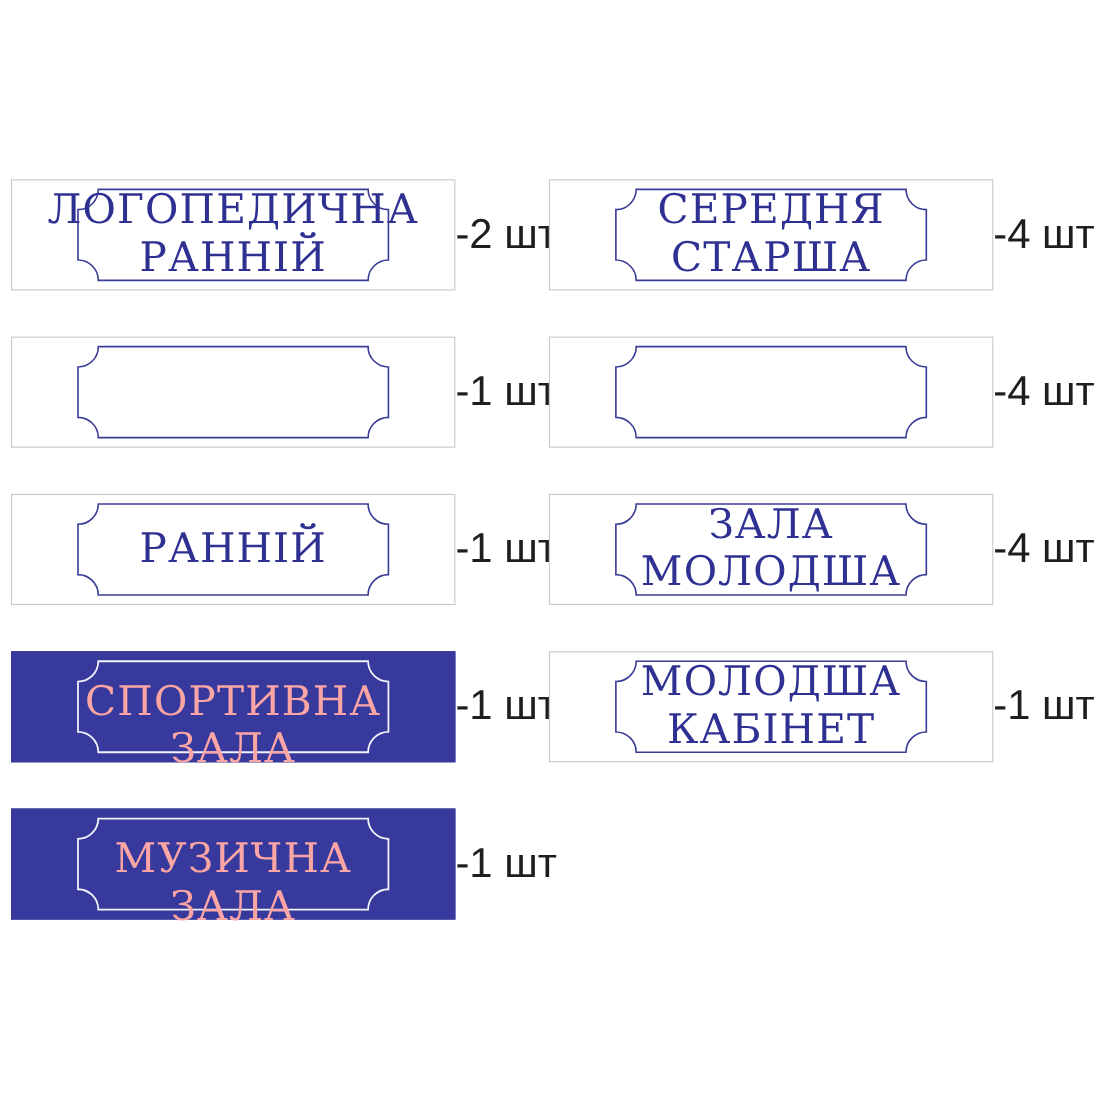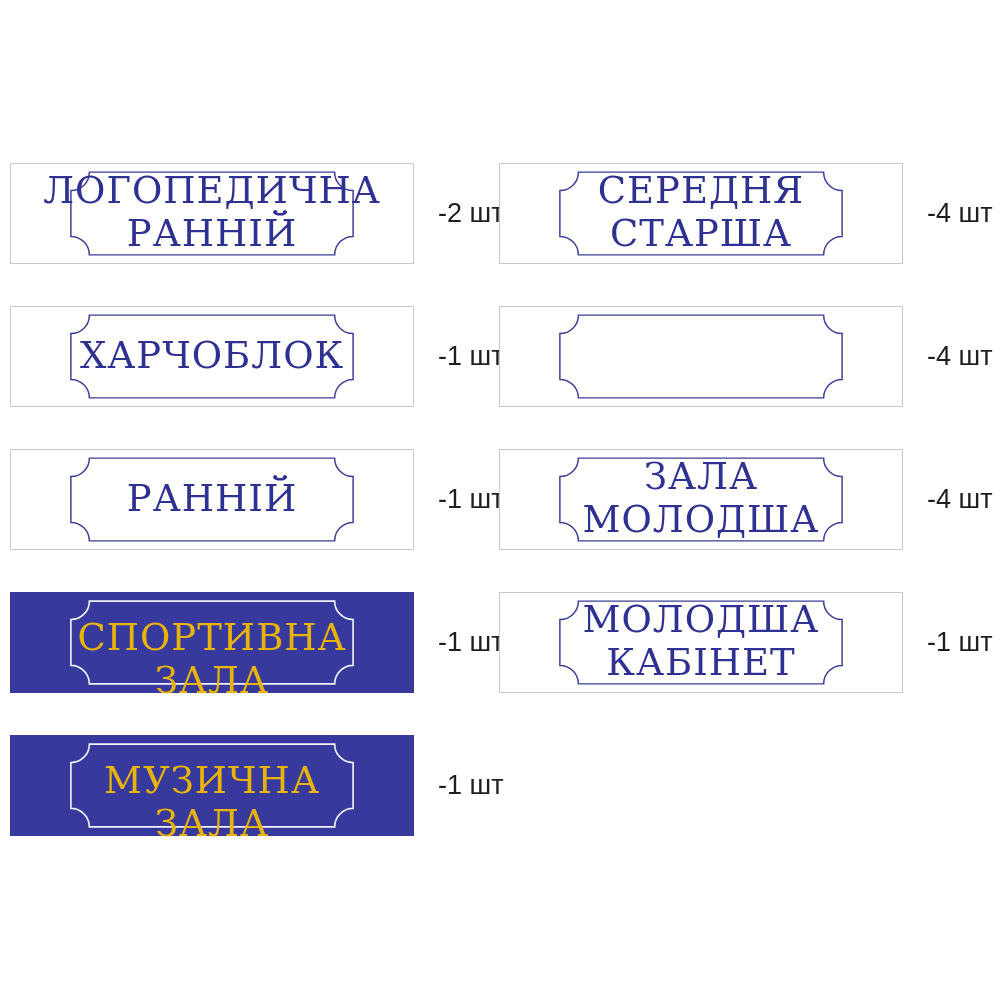--- a/index.html
+++ b/index.html
@@ -63,27 +63,27 @@
     position: relative;
     text-align: center;
     font-family: "DejaVu Serif", "Liberation Serif", serif;
     font-size: 37px;
     line-height: 1.16;
     letter-spacing: 1px;
     color: #2e3192;
     padding: 0 22px;
   }
   .plaque--blue .plaque-text {
-    color: #eab308;
+    color: #fca5a5;
     margin-top: 35px;
   }
   .qty {
-    margin-left: 24px;
+    margin-left: 0;
     font-family: "Liberation Sans", "DejaVu Sans", sans-serif;
-    font-size: 27px;
+    font-size: 38px;
     color: #1e1e1e;
     white-space: nowrap;
   }
 </style>
 </head>
 <body>
 
 <div class="collage">
 
   <div class="row-cell">
@@ -111,24 +111,20 @@
     </div>
     <div class="qty">-4 шт</div>
   </div>
 
 
   <div class="row-cell">
     <div class="plaque plaque--white">
       <svg class="plaque-border" viewBox="0 0 404 134" xmlns="http://www.w3.org/2000/svg" aria-hidden="true">
         <path class="border-path" d="M 36 11 H 368 A 25 25 0 0 0 393 36 V 98 A 25 25 0 0 0 368 123 H 36 A 25 25 0 0 0 11 98 V 36 A 25 25 0 0 0 36 11 Z"></path>
       </svg>
-      <div class="plaque-text">
-        <div>ХАРЧОБЛОК</div>
-        <div></div>
-      </div>
     </div>
     <div class="qty">-1 шт</div>
   </div>
 
   <div class="row-cell">
     <div class="plaque plaque--white">
       <svg class="plaque-border" viewBox="0 0 404 134" xmlns="http://www.w3.org/2000/svg" aria-hidden="true">
         <path class="border-path" d="M 36 11 H 368 A 25 25 0 0 0 393 36 V 98 A 25 25 0 0 0 368 123 H 36 A 25 25 0 0 0 11 98 V 36 A 25 25 0 0 0 36 11 Z"></path>
       </svg>
     </div>

